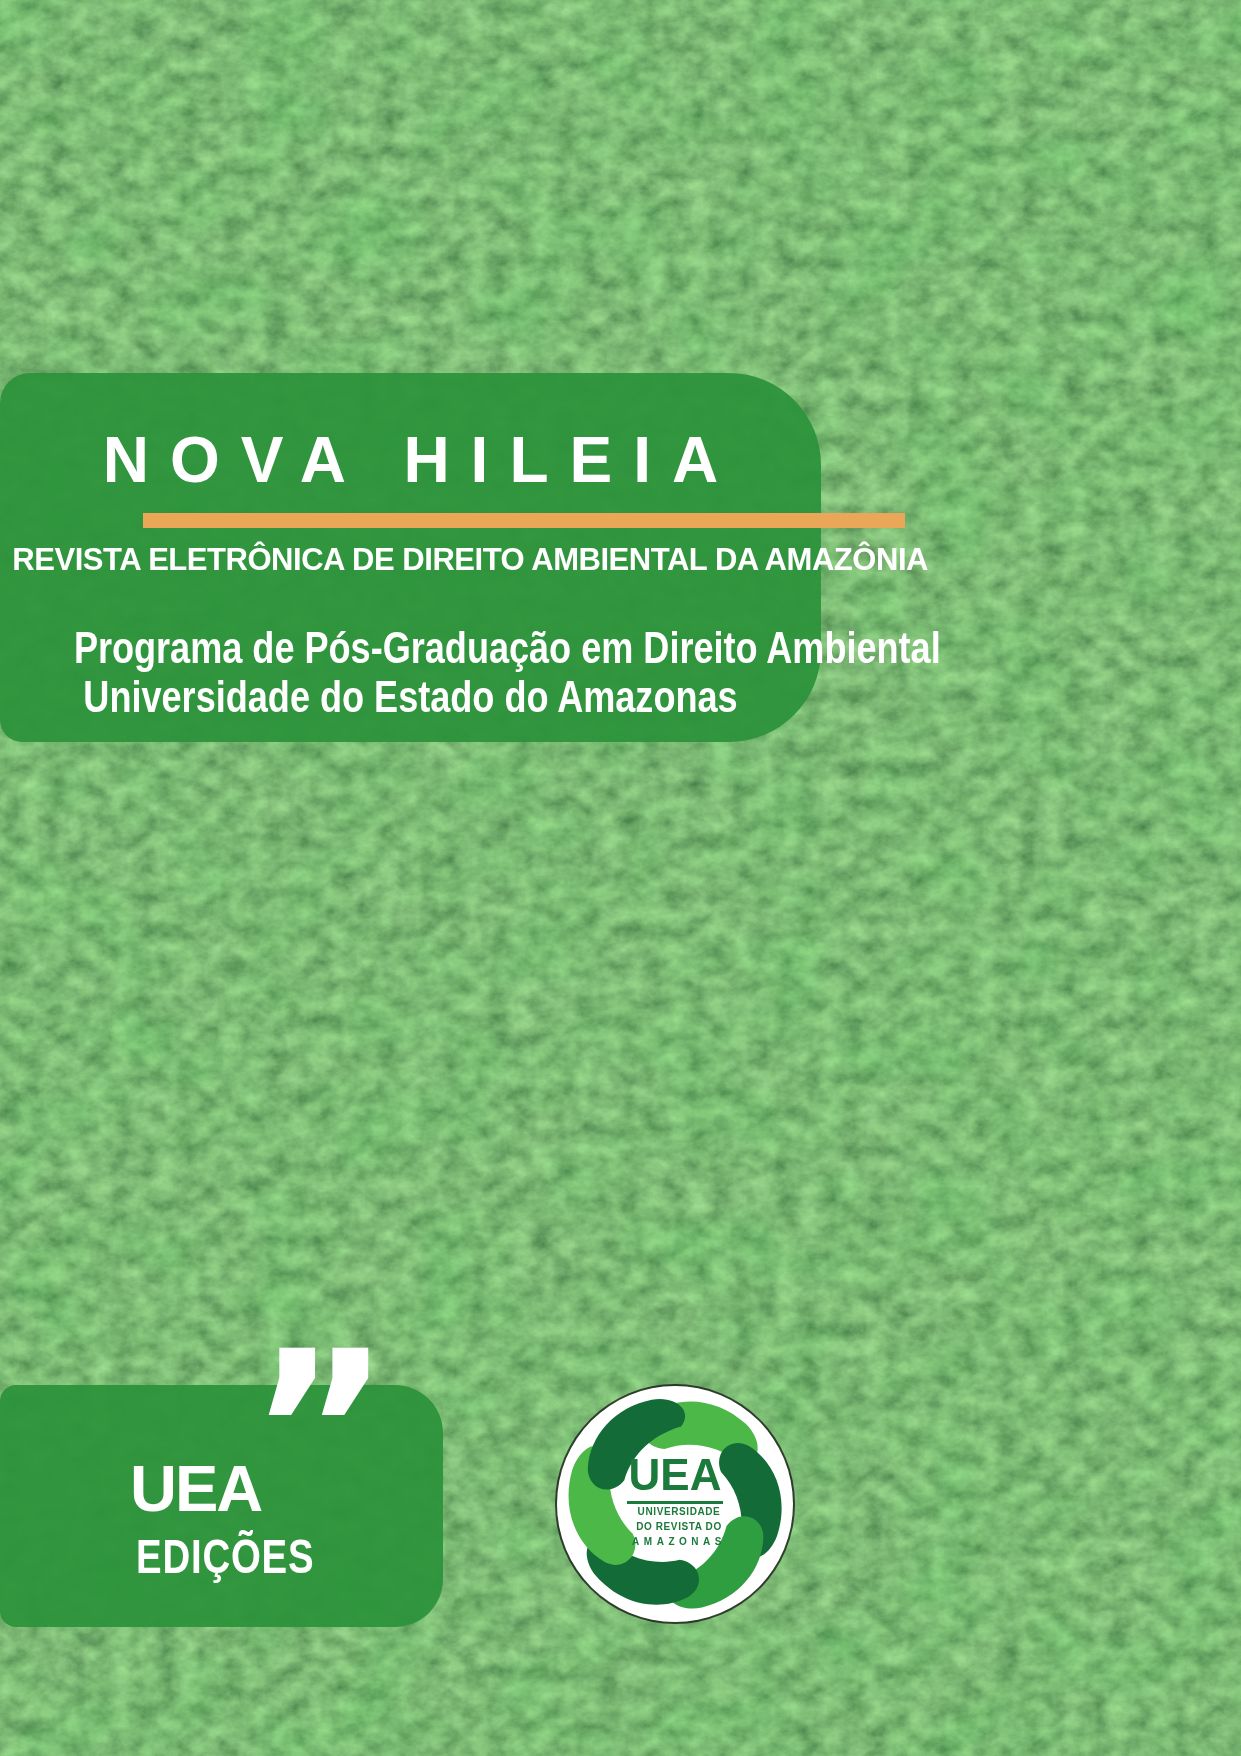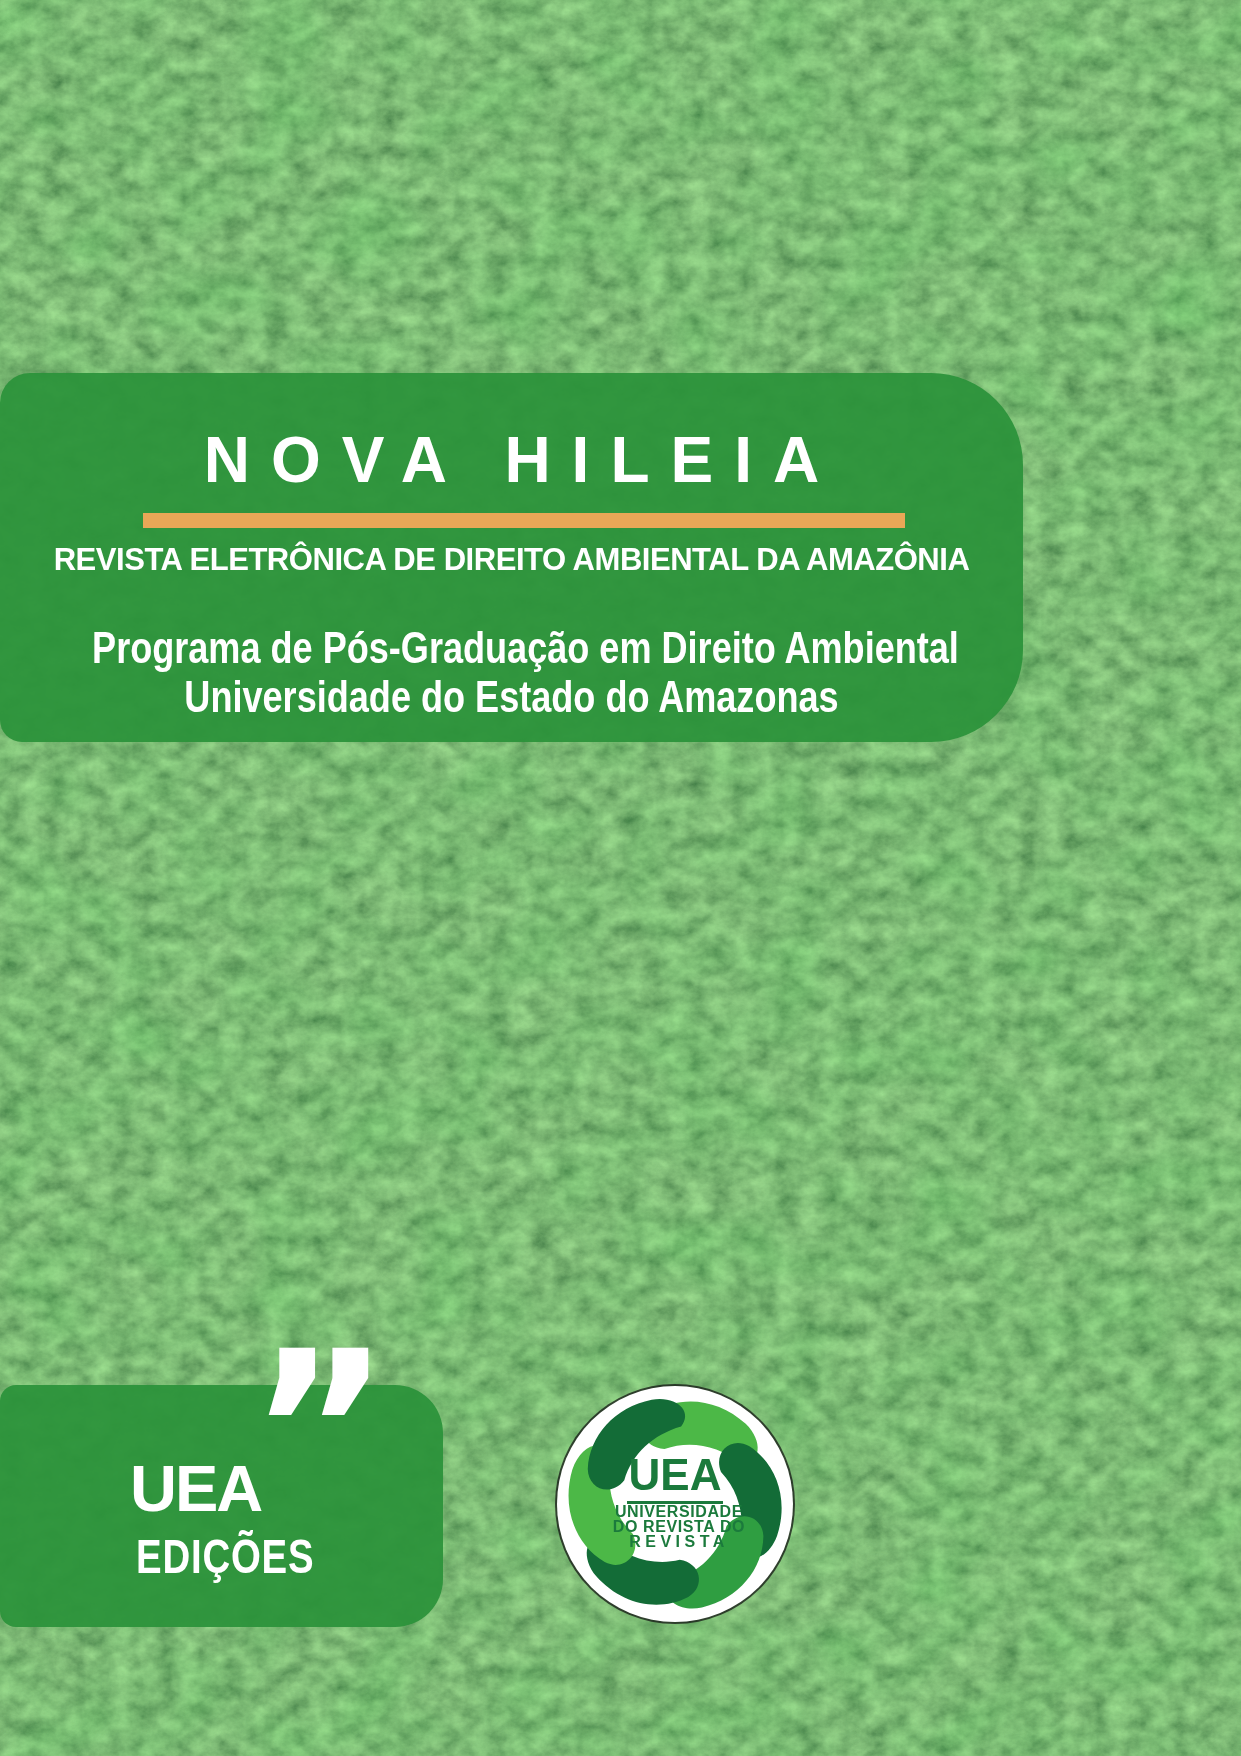--- a/index.html
+++ b/index.html
@@ -6,21 +6,21 @@
   .page{
     position:relative;
     width:1241px;height:1756px;
     overflow:hidden;
     font-family:"Liberation Sans",sans-serif;
     -webkit-font-smoothing:antialiased;
   }
   .forest-bg{position:absolute;inset:0;display:block;}
   
   .banner{
-    position:absolute;left:0;top:373px;width:1023px;height:369px;
+    position:absolute;left:0;top:373px;width:821px;height:369px;
     background:rgba(44,147,58,.94);
     border-radius:30px 92px 92px 22px;
   }
   .banner-title{
     position:absolute;top:51px;left:0;width:100%;
     text-align:center;
     color:var(--text_white);
     font-size:64px;font-weight:bold;line-height:72px;
     letter-spacing:21px;padding-left:21px;box-sizing:border-box;
     white-space:nowrap;
@@ -81,21 +81,21 @@
     display:flex;flex-direction:column;align-items:center;justify-content:center;
     text-align:center;color:var(--seal_green);
     transform:translateY(-3px);
   }
   .seal-acronym{
     font-size:44px;font-weight:bold;letter-spacing:0px;line-height:1;
     padding:0 2px 4px 2px;
     border-bottom:3px solid var(--seal_green);
   }
   .seal-line{
-    font-size:16px;font-weight:bold;line-height:15px;letter-spacing:0.6px;
+    font-size:10px;font-weight:bold;line-height:15px;letter-spacing:0.6px;
     white-space:nowrap;
     margin-left:8px;
   }
   .seal-line.spaced{letter-spacing:4.5px;}
   .seal-line:first-of-type{margin-top:4px;}
 </style>
 </head>
 <body>
 
 <div class="page">
@@ -156,17 +156,17 @@
         <use href="#petal" transform="rotate(148 118 118)" fill="#2F9E41"></use>
         <use href="#petal" transform="rotate(210 118 118)" fill="#136C37"></use>
         <use href="#petal" transform="rotate(268 118 118) scale(1.04)" fill="#4CB847"></use>
         <use href="#petal" transform="rotate(330 118 118)" fill="#136C37"></use>
       </g>
     </svg>
     <div class="seal-text">
       <div class="seal-acronym">UEA</div>
       <div class="seal-line">UNIVERSIDADE</div>
       <div class="seal-line">DO REVISTA DO</div>
-      <div class="seal-line spaced">REVISTA</div>
+      <div class="seal-line spaced">AMAZONAS</div>
     </div>
   </div>
 
 </div>
 
 </body></html>

